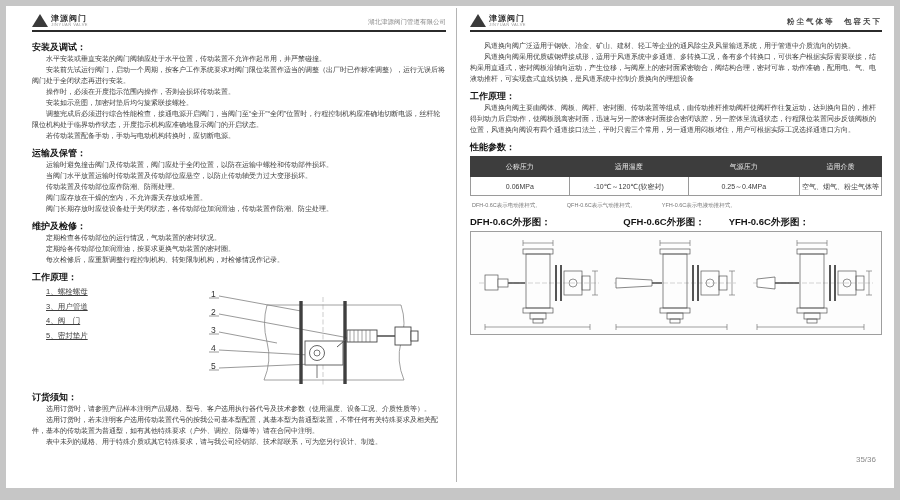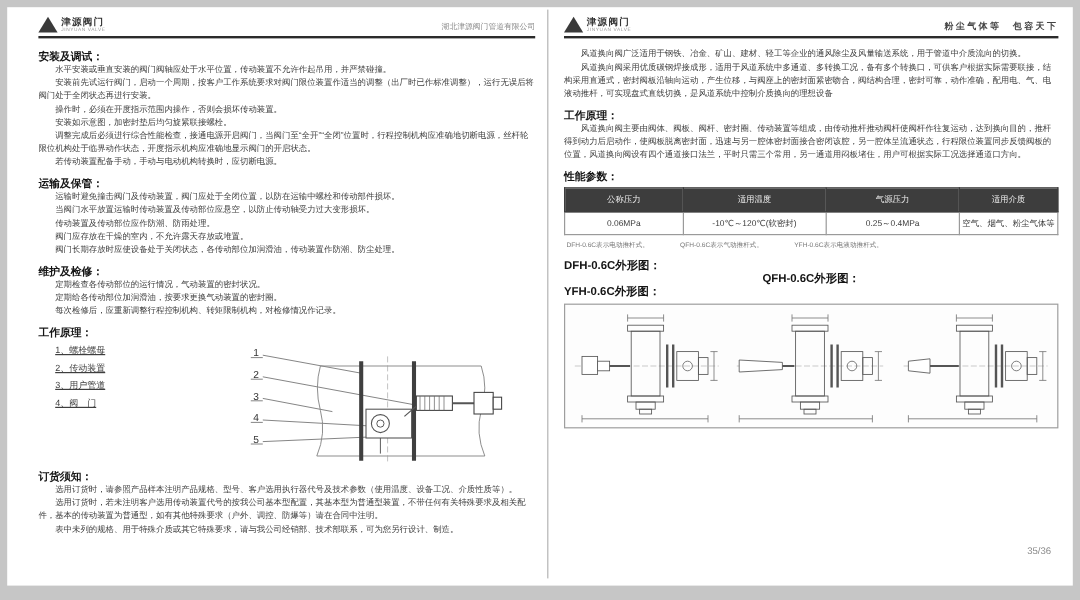--- a/index.html
+++ b/index.html
@@ -59,21 +59,21 @@
     background:#3d3d3d; color:#eeeeee; font-weight:normal;
     font-size:7px; padding:4px 2px; border:1px solid #3d3d3d;
   }
   .param-table td {
     border:1px solid #9a9a9a; font-size:7px; color:#3a3a3a;
     padding:3.5px 2px; text-align:center;
   }
   .notes-row { display:flex; gap:26px; margin-top:4px; padding-left:2px; }
   .notes-row span { font-size:5.5px; color:#777; }
 
-  .outline-labels { display:flex; margin-top:5px;flex-direction:column; }
+  .outline-labels { display:flex; margin-top:5px; }
   .outline-labels div { flex:1; font-size:9.5px; font-weight:bold; color:#151515; }
   .outline-labels div:nth-child(2){ text-align:center; }
   .outline-labels div:nth-child(3){ text-align:left; padding-right:24px; }
 
   .outline-box {
     margin-top:4px; border:1px solid #9e9e9e; height:104px;
     display:flex; justify-content:space-around; align-items:center; background:#fdfdfd;
   }
 
   .page-number {
@@ -118,23 +118,23 @@
 
     <div class="sec-h">维护及检修：</div>
     <p>定期检查各传动部位的运行情况，气动装置的密封状况。</p>
     <p>定期给各传动部位加润滑油，按要求更换气动装置的密封圈。</p>
     <p>每次检修后，应重新调整行程控制机构、转矩限制机构，对检修情况作记录。</p>
 
     <div class="sec-h">工作原理：</div>
     <div class="diagram-row">
       <div class="legend">
         <div>1、螺栓螺母</div>
-        <div>2、传动装置</div>
         <div>3、用户管道</div>
         <div>4、阀　门</div>
+        <div>5、密封垫片</div>
       </div>
       <svg class="install-svg" width="250" height="100" viewBox="0 0 250 100">
 
         <g font-size="8.5" fill="#333" font-family="Liberation Sans, sans-serif">
           <text x="22" y="12">1</text>
             <text x="22" y="30">2</text>
           <text x="22" y="48">3</text>
             <text x="22" y="66">4</text>
           <text x="22" y="84">5</text>
         </g>

